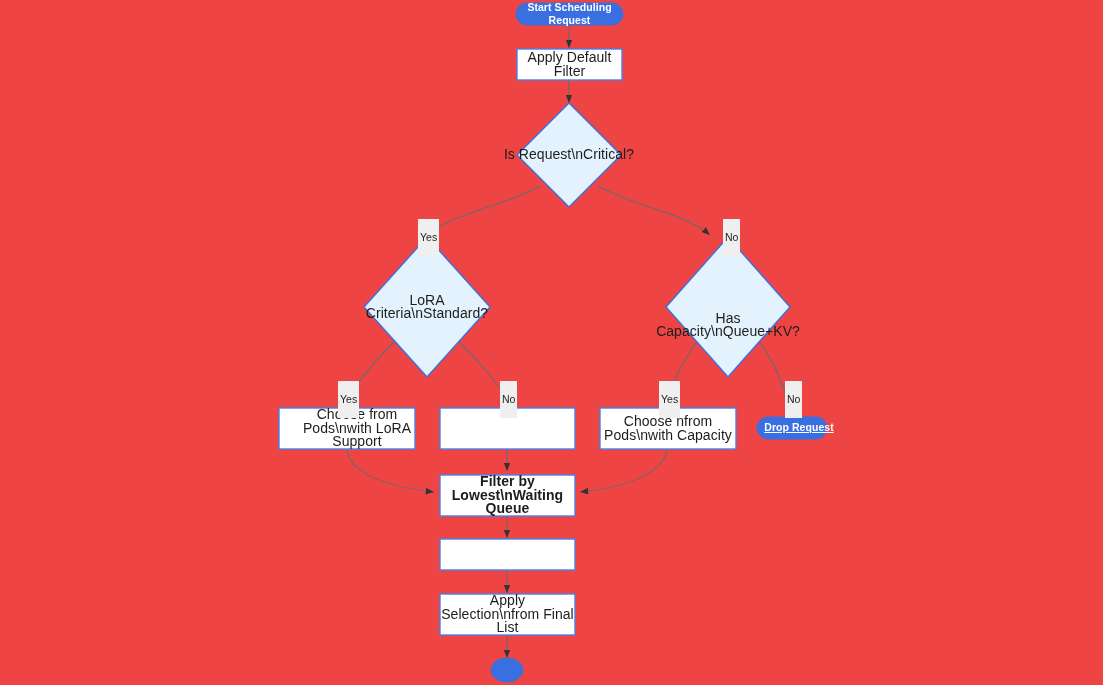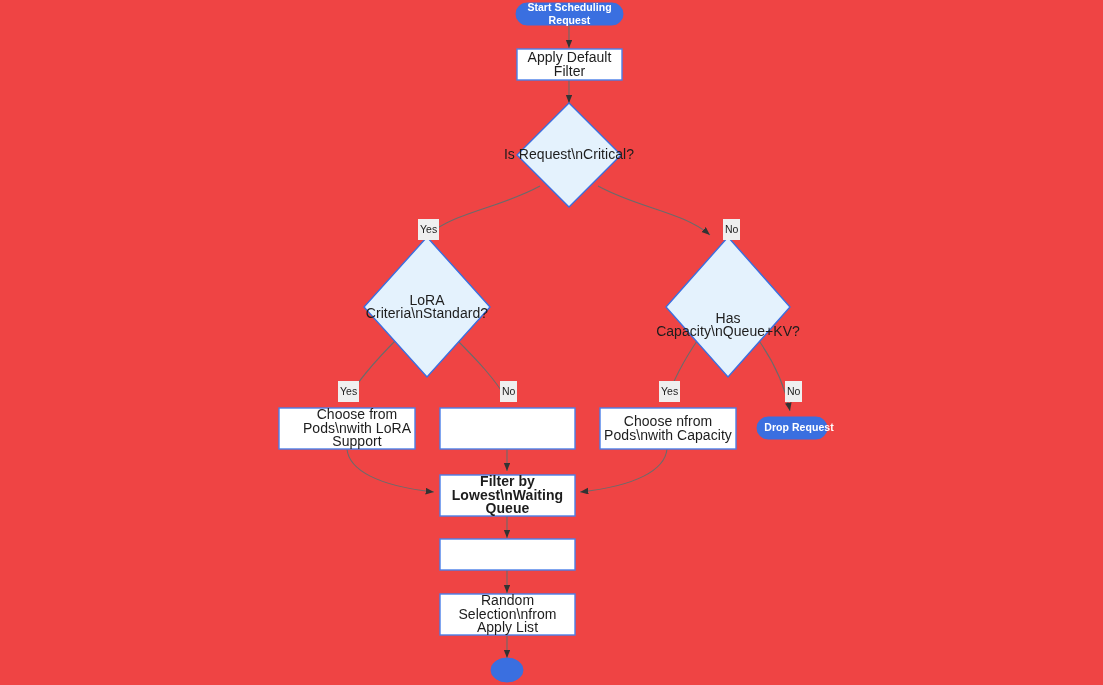--- a/index.html
+++ b/index.html
@@ -63,21 +63,21 @@
     color: #ffffff;
     font-weight: bold;
     font-size: 10.5px;
   }
   .edge-label {
     position: absolute;
     background: #efefef;
     color: #1d1d1d;
     font-size: 10.5px;
     line-height: 13px;
-    padding: 4px 2px;
+    padding: 12px 2px;
     white-space: nowrap;
     text-align: center;
   }
 </style>
 </head>
 <body>
 
 <div id="diagram-root">
 
   <svg class="flow-canvas" viewBox="0 0 1103 685">
@@ -150,26 +150,26 @@
 
   <div class="node-label" style="left:357px; top:297px; width:140px; height:20px;">LoRA Criteria\nStandard?</div>
 
   <div class="node-label" style="left:658px; top:315px; width:140px; height:20px;">Has Capacity\nQueue+KV?</div>
 
   <div class="node-label" style="left:279px; top:408px; width:136px; height:41px;padding-left:10px;">Choose from Pods\nwith LoRA Support</div>
 
 
   <div class="node-label" style="left:600px; top:408px; width:136px; height:41px;">Choose nfrom Pods\nwith Capacity</div>
 
-  <div class="node-label terminal-text" style="left:757px; top:417px; width:84px; height:22px;">Drop Request</div>
+  <div class="node-label terminal-text" style="left:757px; top:417px; width:84px; height:22px;text-decoration:underline;">Drop Request</div>
 
   <div class="node-label" style="left:440px; top:475px; width:135px; height:41px;font-weight:bold;">Filter by Lowest\nWaiting Queue</div>
 
 
-  <div class="node-label" style="left:440px; top:594px; width:135px; height:41px;">Random Selection\nfrom Apply List</div>
+  <div class="node-label" style="left:440px; top:594px; width:135px; height:41px;">Apply Selection\nfrom Final List</div>
 
   <div class="node-label terminal-text" style="left:491px; top:682px; width:32px; height:16px;">End</div>
 
   <div class="edge-label" style="left:418px; top:219px;">Yes</div>
 
   <div class="edge-label" style="left:723px; top:219px;">No</div>
 
   <div class="edge-label" style="left:338px; top:381px;">Yes</div>
 
   <div class="edge-label" style="left:500px; top:381px;">No</div>

